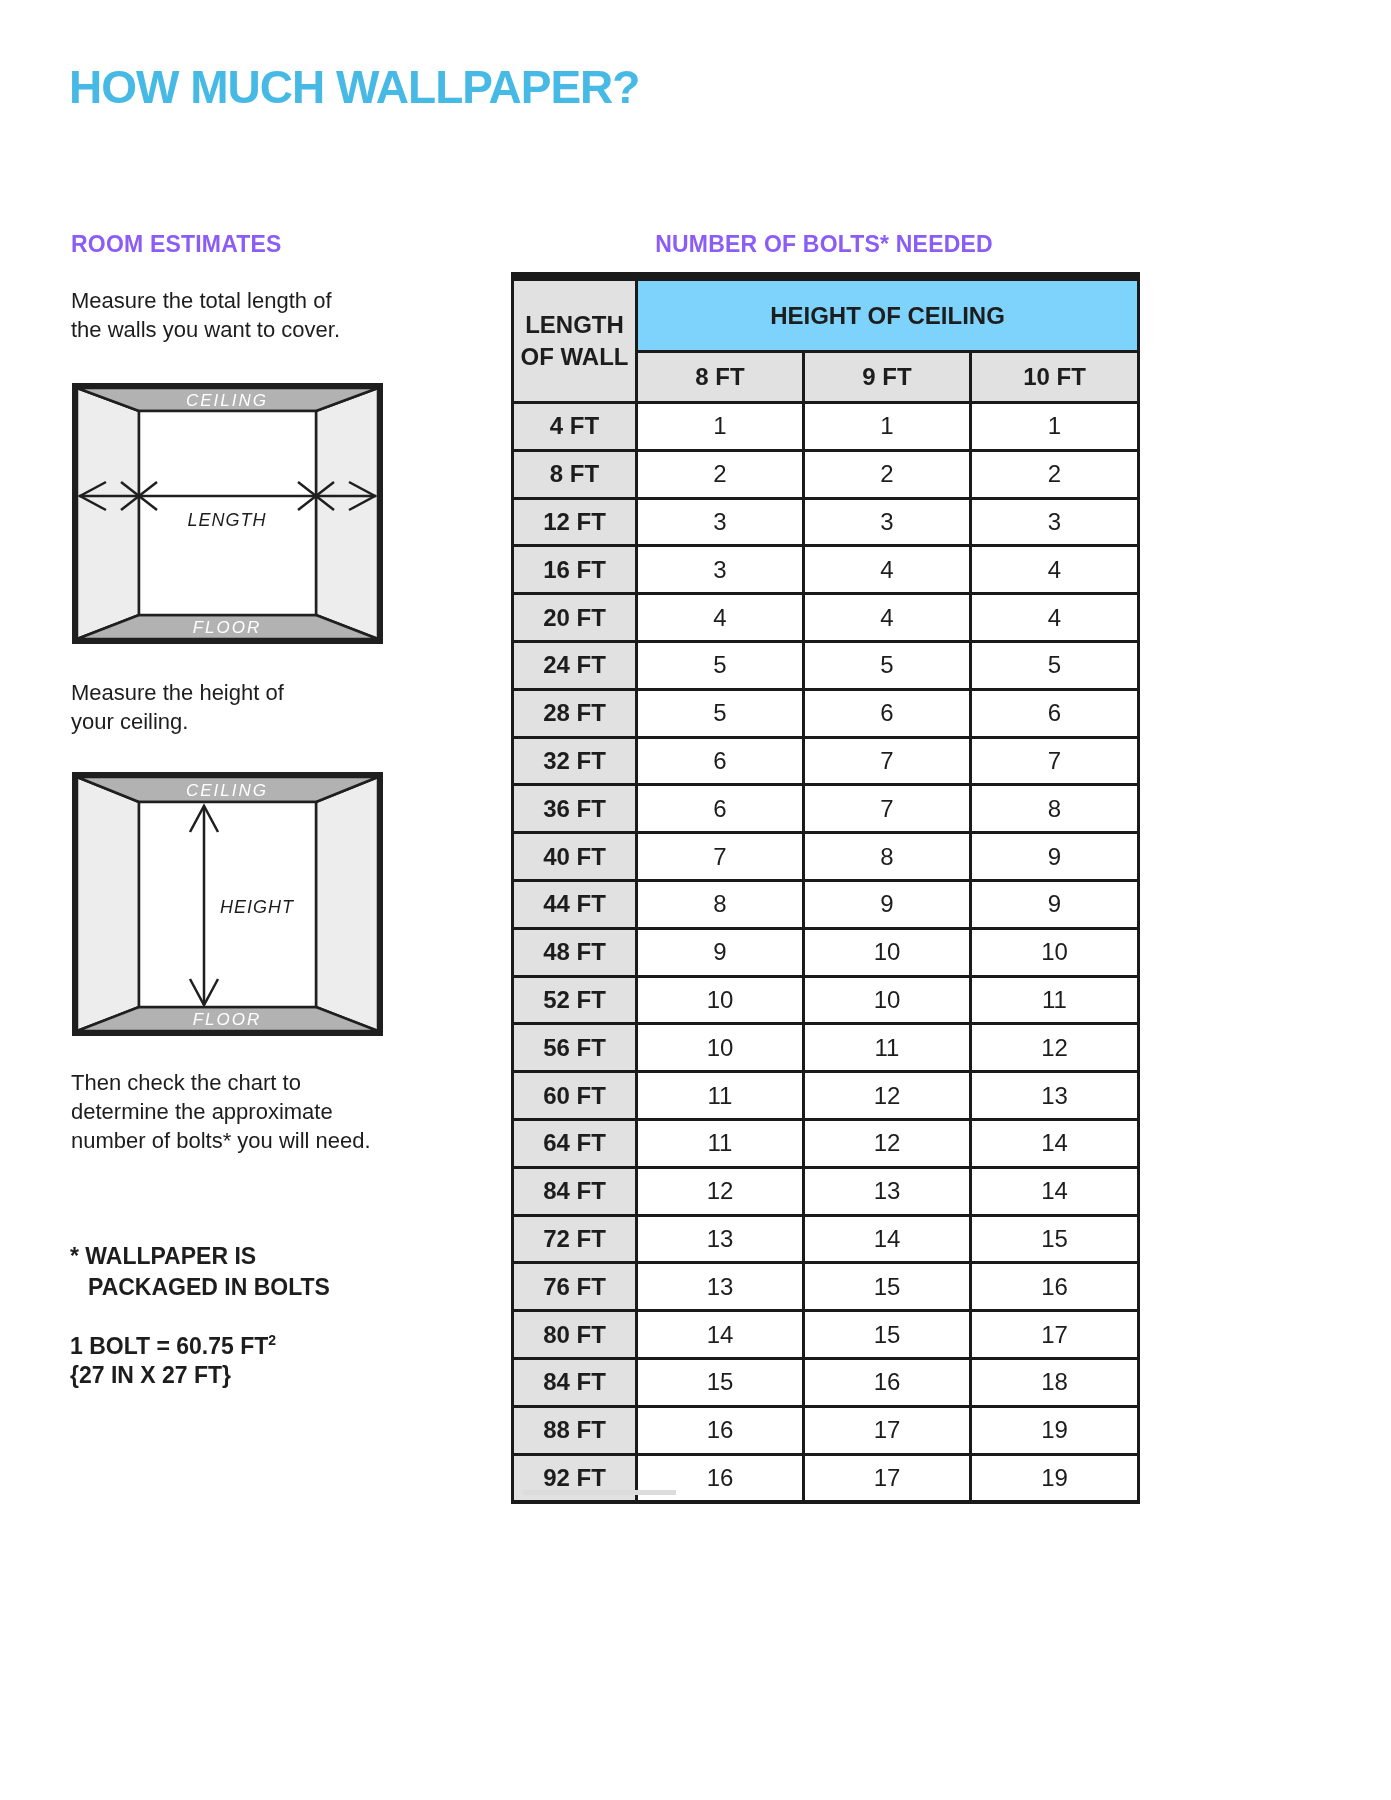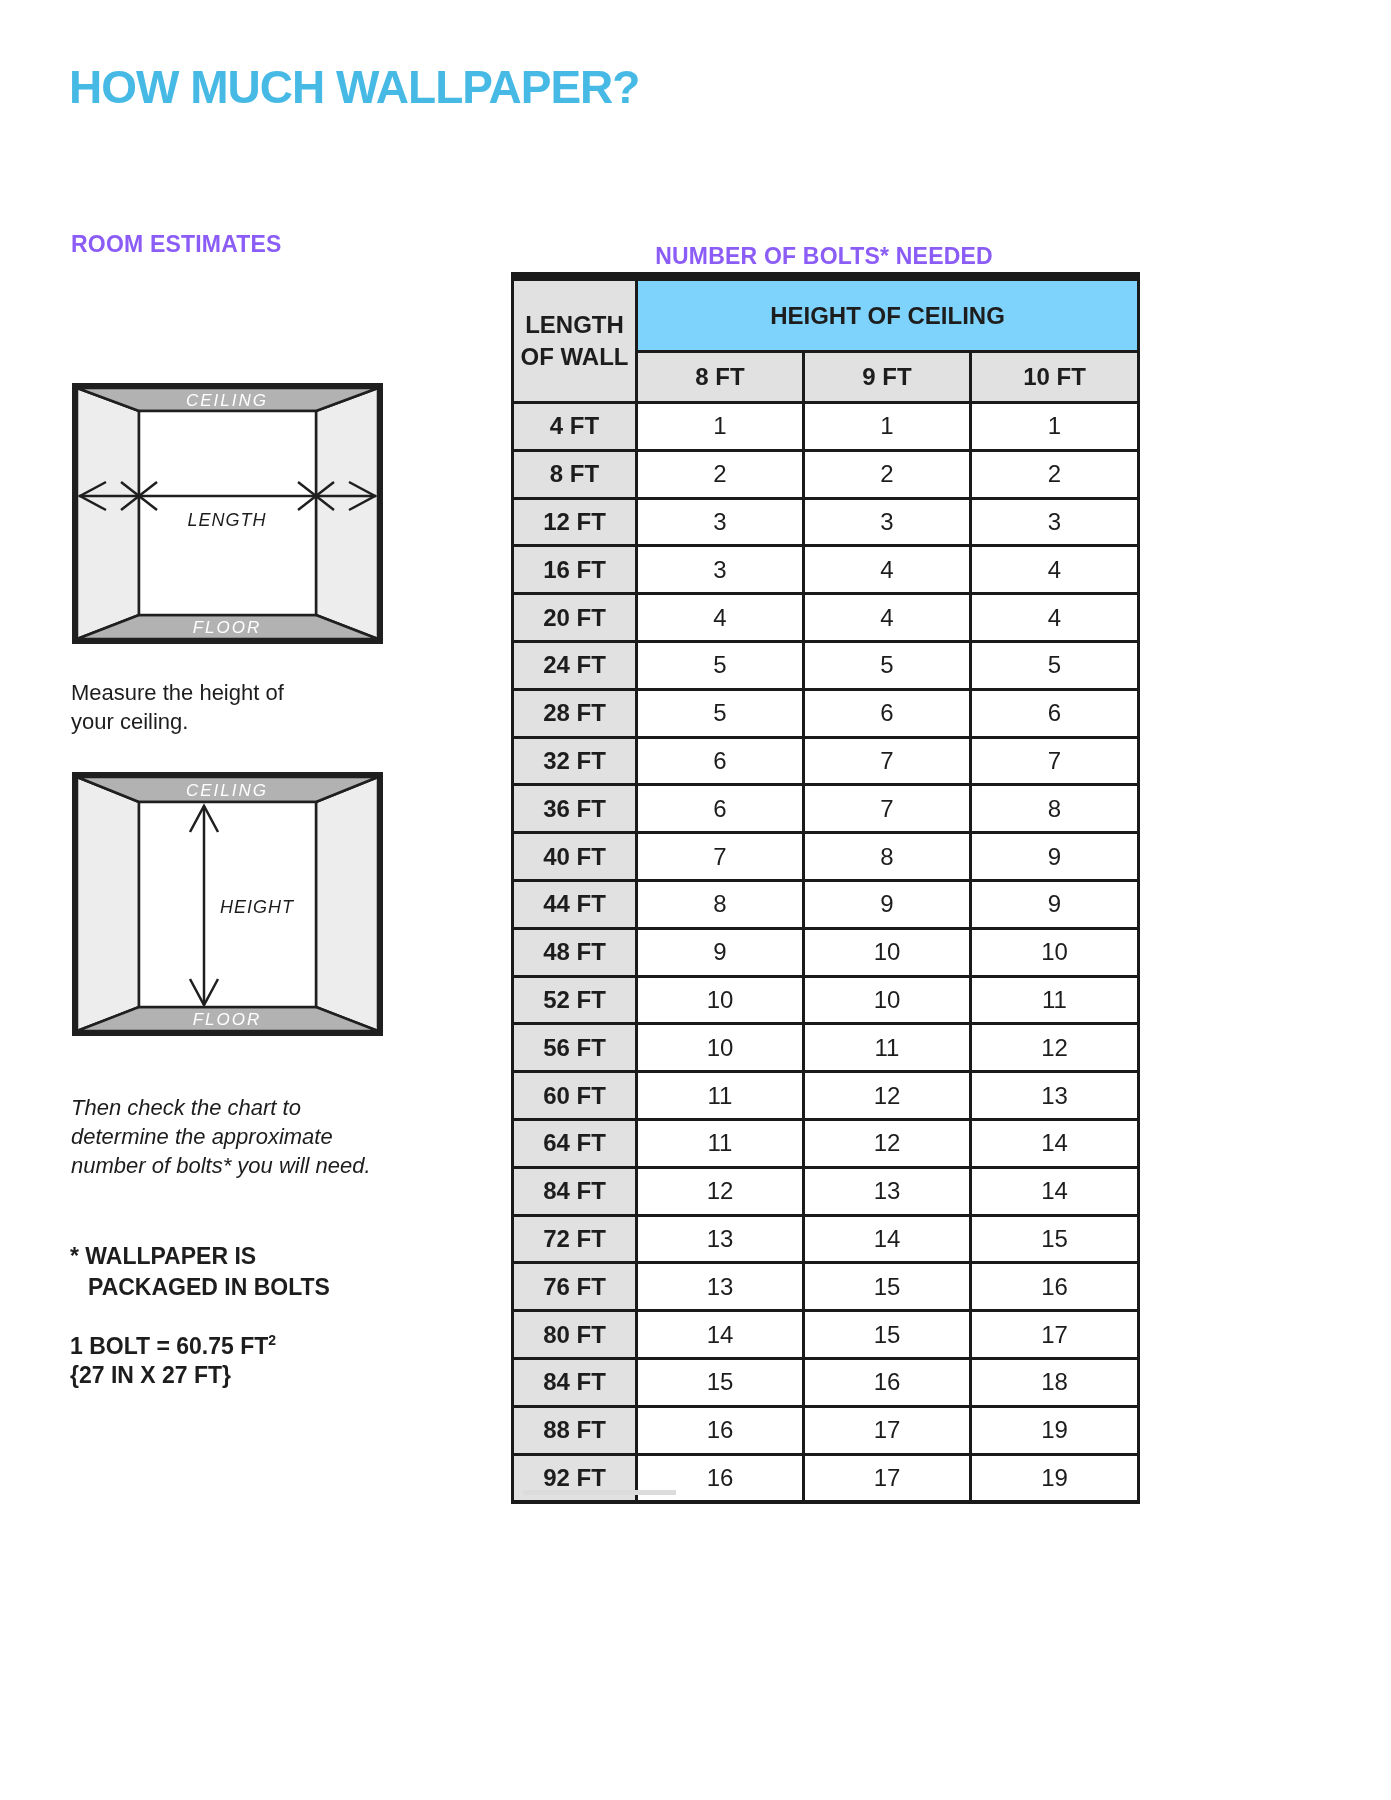--- a/index.html
+++ b/index.html
@@ -4,26 +4,26 @@
 <style>
   html,body{margin:0;padding:0;background:#ffffff;}
   #page{position:relative;width:1391px;height:1800px;background:#ffffff;overflow:hidden;
         font-family:"Liberation Sans","DejaVu Sans",sans-serif;color:#1d1d1d;}
 
   .page-title{position:absolute;left:69px;top:60px;font-size:46px;font-weight:bold;
               letter-spacing:-1px;color:#47b9e5;}
 
   .section-heading{position:absolute;font-size:23px;font-weight:bold;color:#8b5cf6;letter-spacing:0.2px;}
   .heading-room{left:71px;top:231px;}
-  .heading-table{left:511px;top:231px;width:626px;text-align:center;margin-top:12px;}
+  .heading-table{left:511px;top:231px;width:626px;text-align:center;}
 
   .para{position:absolute;left:71px;font-size:22px;line-height:29px;color:#1d1d1d;}
   .para-1{top:286px;}
   .para-2{top:678px;}
-  .para-3{top:1093px;font-style:italic;}
+  .para-3{top:1068px;}
 
   .footnote{position:absolute;left:70px;top:1241px;font-size:23px;font-weight:bold;line-height:31px;}
   .footnote .indent{padding-left:18px;}
 
   .bolt-info{position:absolute;left:70px;top:1326px;font-size:23px;font-weight:bold;line-height:29px;}
   .bolt-info sup{font-size:14px;}
 
   .diagram{position:absolute;left:72px;font-style:italic;}
   .diagram-length{top:383px;width:311px;height:261px;}
   .diagram-height{top:772px;width:311px;height:264px;}
@@ -50,20 +50,24 @@
 <body>
 
 <div id="page">
 
   <div class="page-title">HOW MUCH WALLPAPER?</div>
 
   <div class="section-heading heading-room">ROOM ESTIMATES</div>
 
   <div class="section-heading heading-table">NUMBER OF BOLTS* NEEDED</div>
 
+  <div class="para para-1">
+    <div>Measure the total length of</div>
+    <div>the walls you want to cover.</div>
+  </div>
 
   <div class="diagram diagram-length">
     <svg width="311" height="261" viewBox="0 0 311 261">
       <rect x="2.5" y="2.5" width="306" height="256" fill="#ffffff" stroke="#1f1f1f" stroke-width="5"></rect>
       <polygon points="5,5 67,28 67,232 5,256" fill="#ededed" stroke="#1f1f1f" stroke-width="2.5"></polygon>
       <polygon points="306,5 244,28 244,232 306,256" fill="#ededed" stroke="#1f1f1f" stroke-width="2.5"></polygon>
       <polygon points="5,5 306,5 244,28 67,28" fill="#b2b2b2" stroke="#1f1f1f" stroke-width="2.5"></polygon>
       <polygon points="5,256 306,256 244,232 67,232" fill="#b2b2b2" stroke="#1f1f1f" stroke-width="2.5"></polygon>
       <rect x="67" y="28" width="177" height="204" fill="#ffffff" stroke="#1f1f1f" stroke-width="2.5"></rect>
       <text x="155" y="23" text-anchor="middle" class="diag-label-white">CEILING</text>

